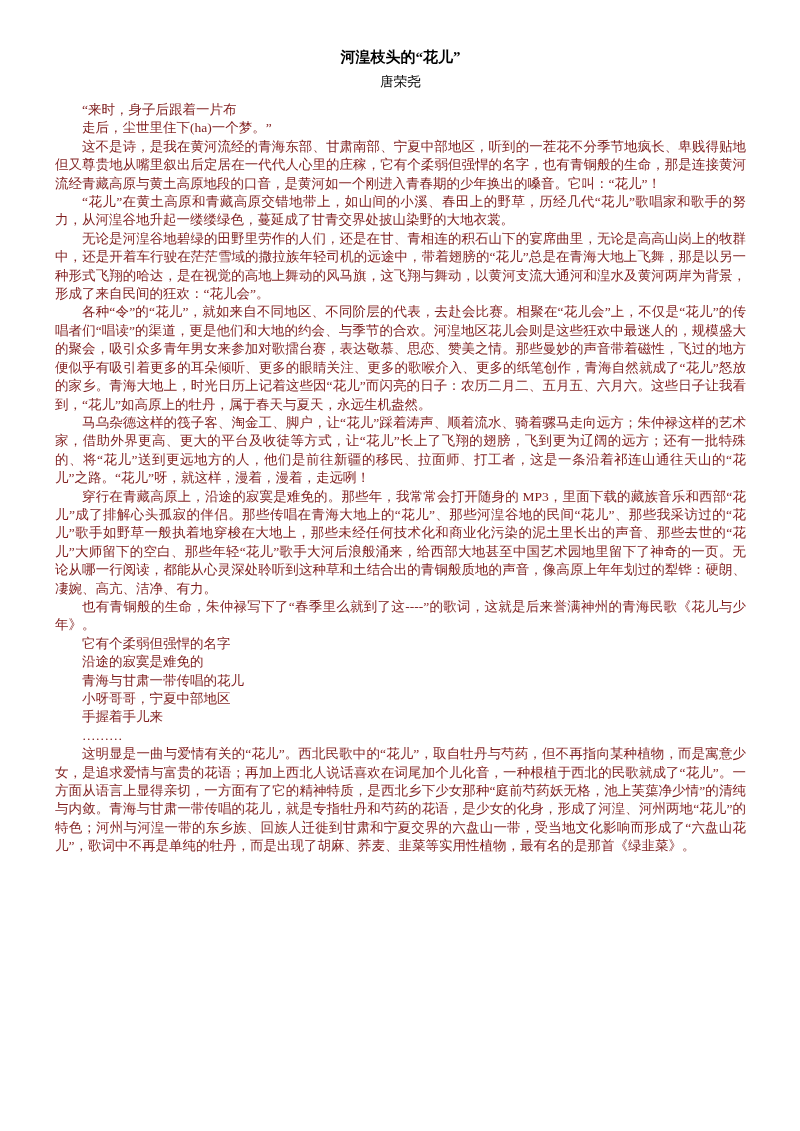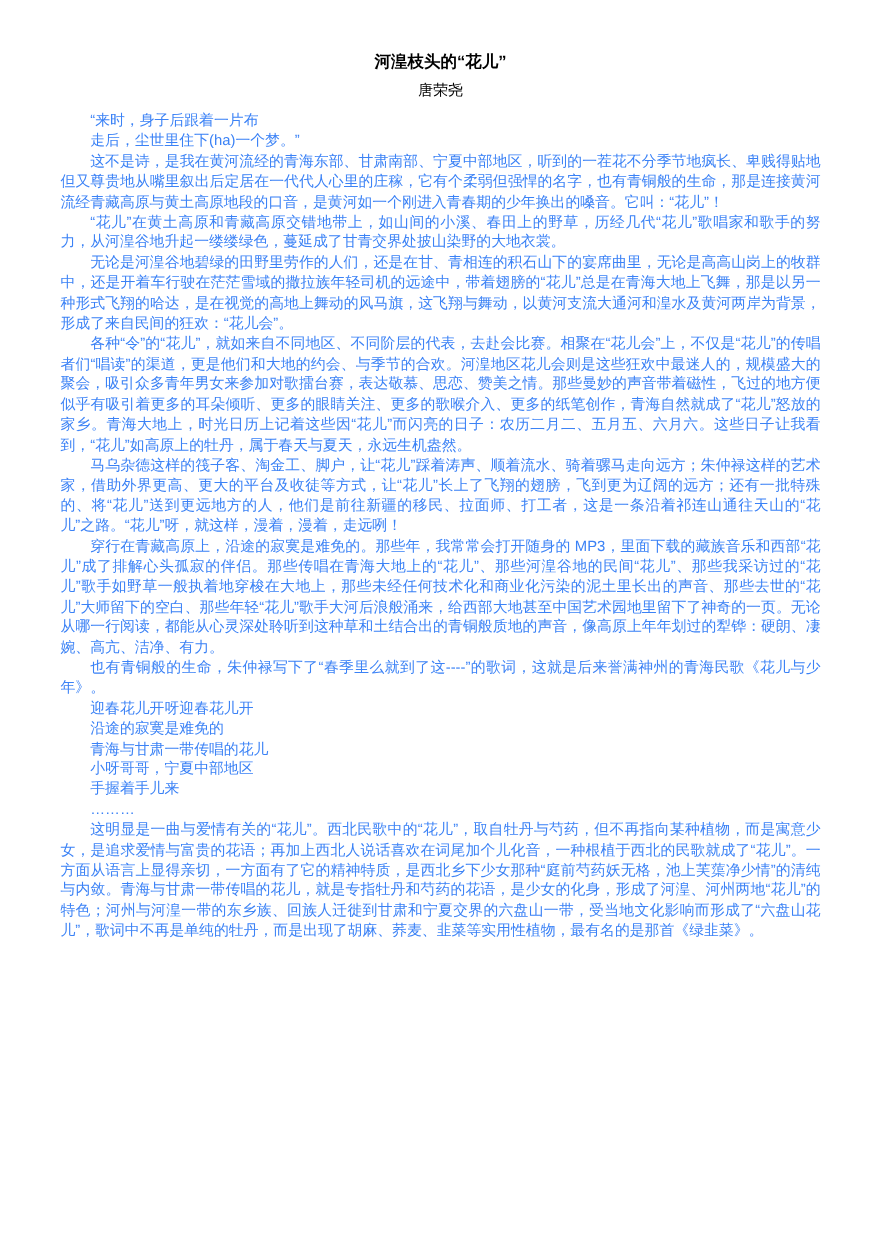--- a/index.html
+++ b/index.html
@@ -5,39 +5,39 @@
   * { box-sizing: border-box; }
   html, body { margin: 0; padding: 0; background: #ffffff; }
   .page {
     width: 800px;
     height: 1131px;
     margin: 0 auto;
     background: #ffffff;
     padding: 46px 54px 20px 55px;
     overflow: hidden;
     color: #000;
-    font-family: Liberation Sans, sans-serif;
+    font-family: Liberation Serif, serif;
   }
   .title {
     font-size: 15px;
     font-weight: 700;
     text-align: center;
     margin: 0 0 4px 0;
     line-height: 22px;
   }
   .author {
     font-size: 13.5px;
     text-align: center;
     margin: 0 0 9px 0;
     line-height: 20px;
   }
   .body {
     font-size: 13.5px;
     line-height: 18.4px;
-    color: #3b82f6;
+    color: #7f1d1d;
   }
   .body p { margin: 0; }
   p.para {
     text-indent: 2em;
     text-align: justify;
     text-justify: inter-ideograph;
   }
   p.verse {
     text-indent: 2em;
     text-align: left;
@@ -52,21 +52,21 @@
   <div class="body">
       <p class="verse">“来时，身子后跟着一片布</p>
       <p class="verse">走后，尘世里住下(ha)一个梦。”</p>
       <p class="para">这不是诗，是我在黄河流经的青海东部、甘肃南部、宁夏中部地区，听到的一茬花不分季节地疯长、卑贱得贴地但又尊贵地从嘴里叙出后定居在一代代人心里的庄稼，它有个柔弱但强悍的名字，也有青铜般的生命，那是连接黄河流经青藏高原与黄土高原地段的口音，是黄河如一个刚进入青春期的少年换出的嗓音。它叫：“花儿”！</p>
       <p class="para">“花儿”在黄土高原和青藏高原交错地带上，如山间的小溪、春田上的野草，历经几代“花儿”歌唱家和歌手的努力，从河湟谷地升起一缕缕绿色，蔓延成了甘青交界处披山染野的大地衣裳。</p>
       <p class="para">无论是河湟谷地碧绿的田野里劳作的人们，还是在甘、青相连的积石山下的宴席曲里，无论是高高山岗上的牧群中，还是开着车行驶在茫茫雪域的撒拉族年轻司机的远途中，带着翅膀的“花儿”总是在青海大地上飞舞，那是以另一种形式飞翔的哈达，是在视觉的高地上舞动的风马旗，这飞翔与舞动，以黄河支流大通河和湟水及黄河两岸为背景，形成了来自民间的狂欢：“花儿会”。</p>
       <p class="para">各种“令”的“花儿”，就如来自不同地区、不同阶层的代表，去赴会比赛。相聚在“花儿会”上，不仅是“花儿”的传唱者们“唱读”的渠道，更是他们和大地的约会、与季节的合欢。河湟地区花儿会则是这些狂欢中最迷人的，规模盛大的聚会，吸引众多青年男女来参加对歌擂台赛，表达敬慕、思恋、赞美之情。那些曼妙的声音带着磁性，飞过的地方便似乎有吸引着更多的耳朵倾听、更多的眼睛关注、更多的歌喉介入、更多的纸笔创作，青海自然就成了“花儿”怒放的家乡。青海大地上，时光日历上记着这些因“花儿”而闪亮的日子：农历二月二、五月五、六月六。这些日子让我看到，“花儿”如高原上的牡丹，属于春天与夏天，永远生机盎然。</p>
       <p class="para">马乌杂德这样的筏子客、淘金工、脚户，让“花儿”踩着涛声、顺着流水、骑着骡马走向远方；朱仲禄这样的艺术家，借助外界更高、更大的平台及收徒等方式，让“花儿”长上了飞翔的翅膀，飞到更为辽阔的远方；还有一批特殊的、将“花儿”送到更远地方的人，他们是前往新疆的移民、拉面师、打工者，这是一条沿着祁连山通往天山的“花儿”之路。“花儿”呀，就这样，漫着，漫着，走远咧！</p>
       <p class="para">穿行在青藏高原上，沿途的寂寞是难免的。那些年，我常常会打开随身的 MP3，里面下载的藏族音乐和西部“花儿”成了排解心头孤寂的伴侣。那些传唱在青海大地上的“花儿”、那些河湟谷地的民间“花儿”、那些我采访过的“花儿”歌手如野草一般执着地穿梭在大地上，那些未经任何技术化和商业化污染的泥土里长出的声音、那些去世的“花儿”大师留下的空白、那些年轻“花儿”歌手大河后浪般涌来，给西部大地甚至中国艺术园地里留下了神奇的一页。无论从哪一行阅读，都能从心灵深处聆听到这种草和土结合出的青铜般质地的声音，像高原上年年划过的犁铧：硬朗、凄婉、高亢、洁净、有力。</p>
       <p class="para">也有青铜般的生命，朱仲禄写下了“春季里么就到了这----”的歌词，这就是后来誉满神州的青海民歌《花儿与少年》。</p>
-      <p class="verse">迎春花儿开呀迎春花儿开</p>
+      <p class="verse">它有个柔弱但强悍的名字</p>
       <p class="verse">沿途的寂寞是难免的</p>
       <p class="verse">青海与甘肃一带传唱的花儿</p>
       <p class="verse">小呀哥哥，宁夏中部地区</p>
       <p class="verse">手握着手儿来</p>
       <p class="verse">………</p>
       <p class="para">这明显是一曲与爱情有关的“花儿”。西北民歌中的“花儿”，取自牡丹与芍药，但不再指向某种植物，而是寓意少女，是追求爱情与富贵的花语；再加上西北人说话喜欢在词尾加个儿化音，一种根植于西北的民歌就成了“花儿”。一方面从语言上显得亲切，一方面有了它的精神特质，是西北乡下少女那种“庭前芍药妖无格，池上芙蕖净少情”的清纯与内敛。青海与甘肃一带传唱的花儿，就是专指牡丹和芍药的花语，是少女的化身，形成了河湟、河州两地“花儿”的特色；河州与河湟一带的东乡族、回族人迁徙到甘肃和宁夏交界的六盘山一带，受当地文化影响而形成了“六盘山花儿”，歌词中不再是单纯的牡丹，而是出现了胡麻、荞麦、韭菜等实用性植物，最有名的是那首《绿韭菜》。</p>
     </div>
 </div>
 
 </body></html>

